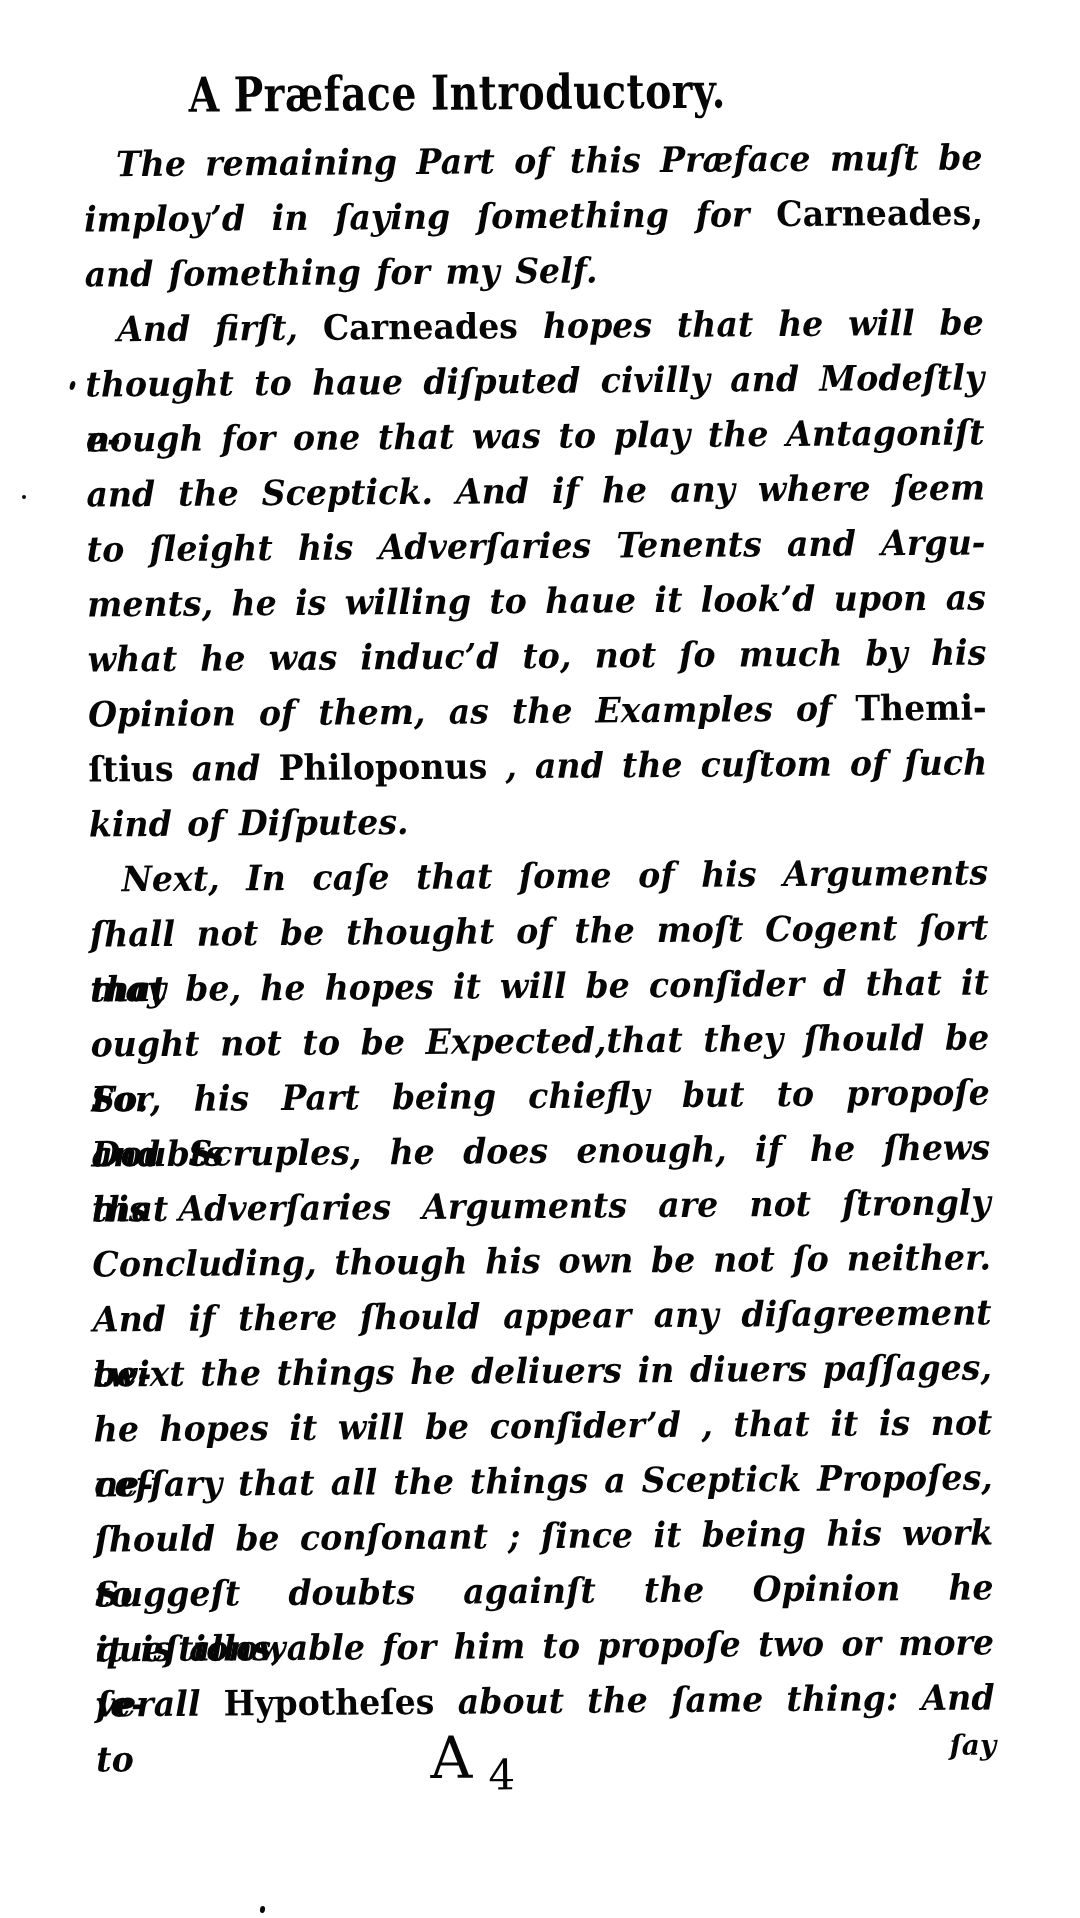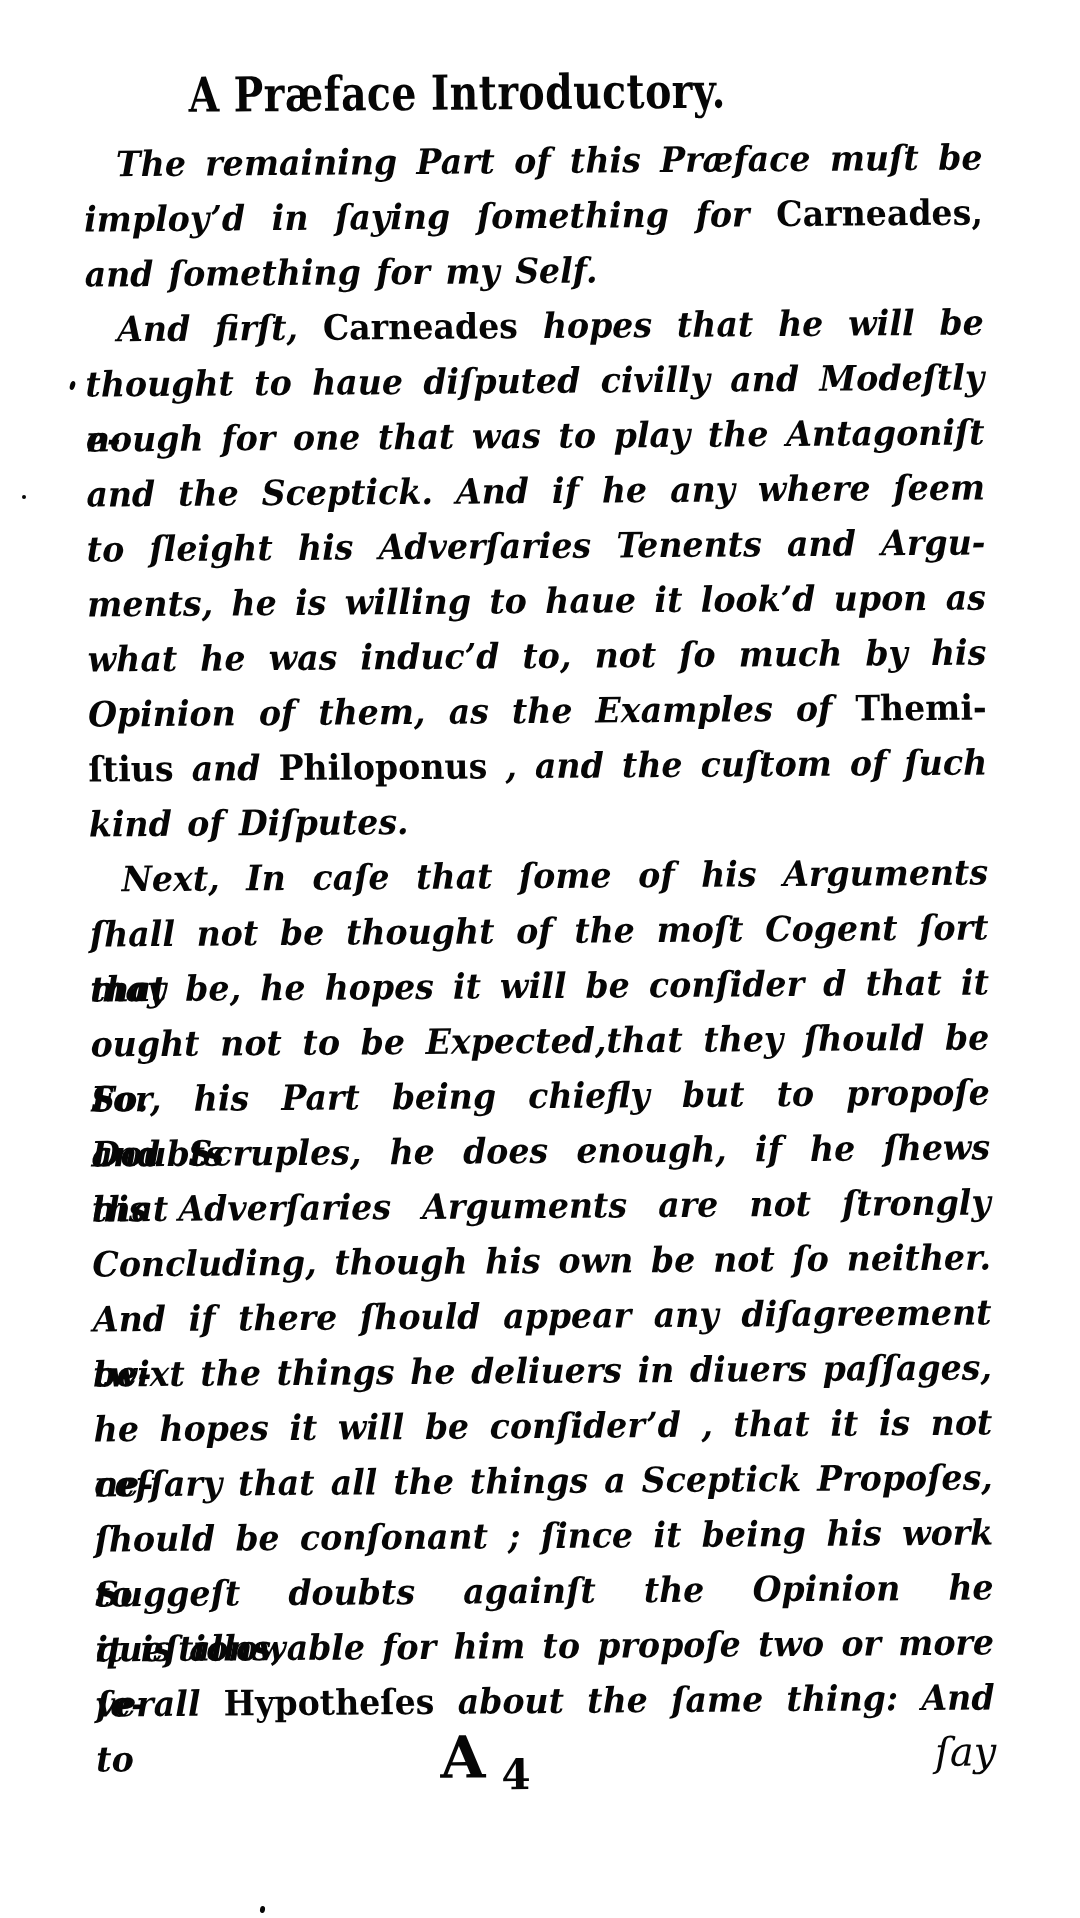--- a/index.html
+++ b/index.html
@@ -53,42 +53,42 @@
   }
   .line.justify {
     text-align: justify;
     text-align-last: justify;
   }
   .line.indent { text-indent: 34px; }
   .roman { font-style: normal; }
   .footer-row { position: absolute; left: 0; top: 0; width: 1080px; }
   .signature {
     position: absolute;
-    left: 434px;
+    left: 424px;
     top: 1728px;
     white-space: nowrap;
-    font-weight: bold;
+    font-weight: normal;
     line-height: 1;
     color: var(--ink, #000000);
   }
   .signature .sig-letter { font-size: 58px; }
   .signature .sig-number {
     font-size: 42px;
     margin-left: 16px;
     position: relative;
     top: 12px;
     display: inline-block;
   }
   .catchword {
     position: absolute;
     right: 90px;
     top: 1732px;
     font-style: italic;
-    font-weight: normal;
-    font-size: 40px;
+    font-weight: bold;
+    font-size: 28px;
     color: var(--ink, #000000);
   }
   .speck {
     position: absolute;
     background: var(--ink, #000000);
     border-radius: 50%;
   }
   .speck-1 { left: 70px;  top: 381px;  width: 5px; height: 9px;  transform: rotate(18deg); }
   .speck-2 { left: 22px;  top: 495px;  width: 4px; height: 4px; }
   .speck-3 { left: 260px; top: 1906px; width: 5px; height: 7px;  transform: rotate(10deg); }

